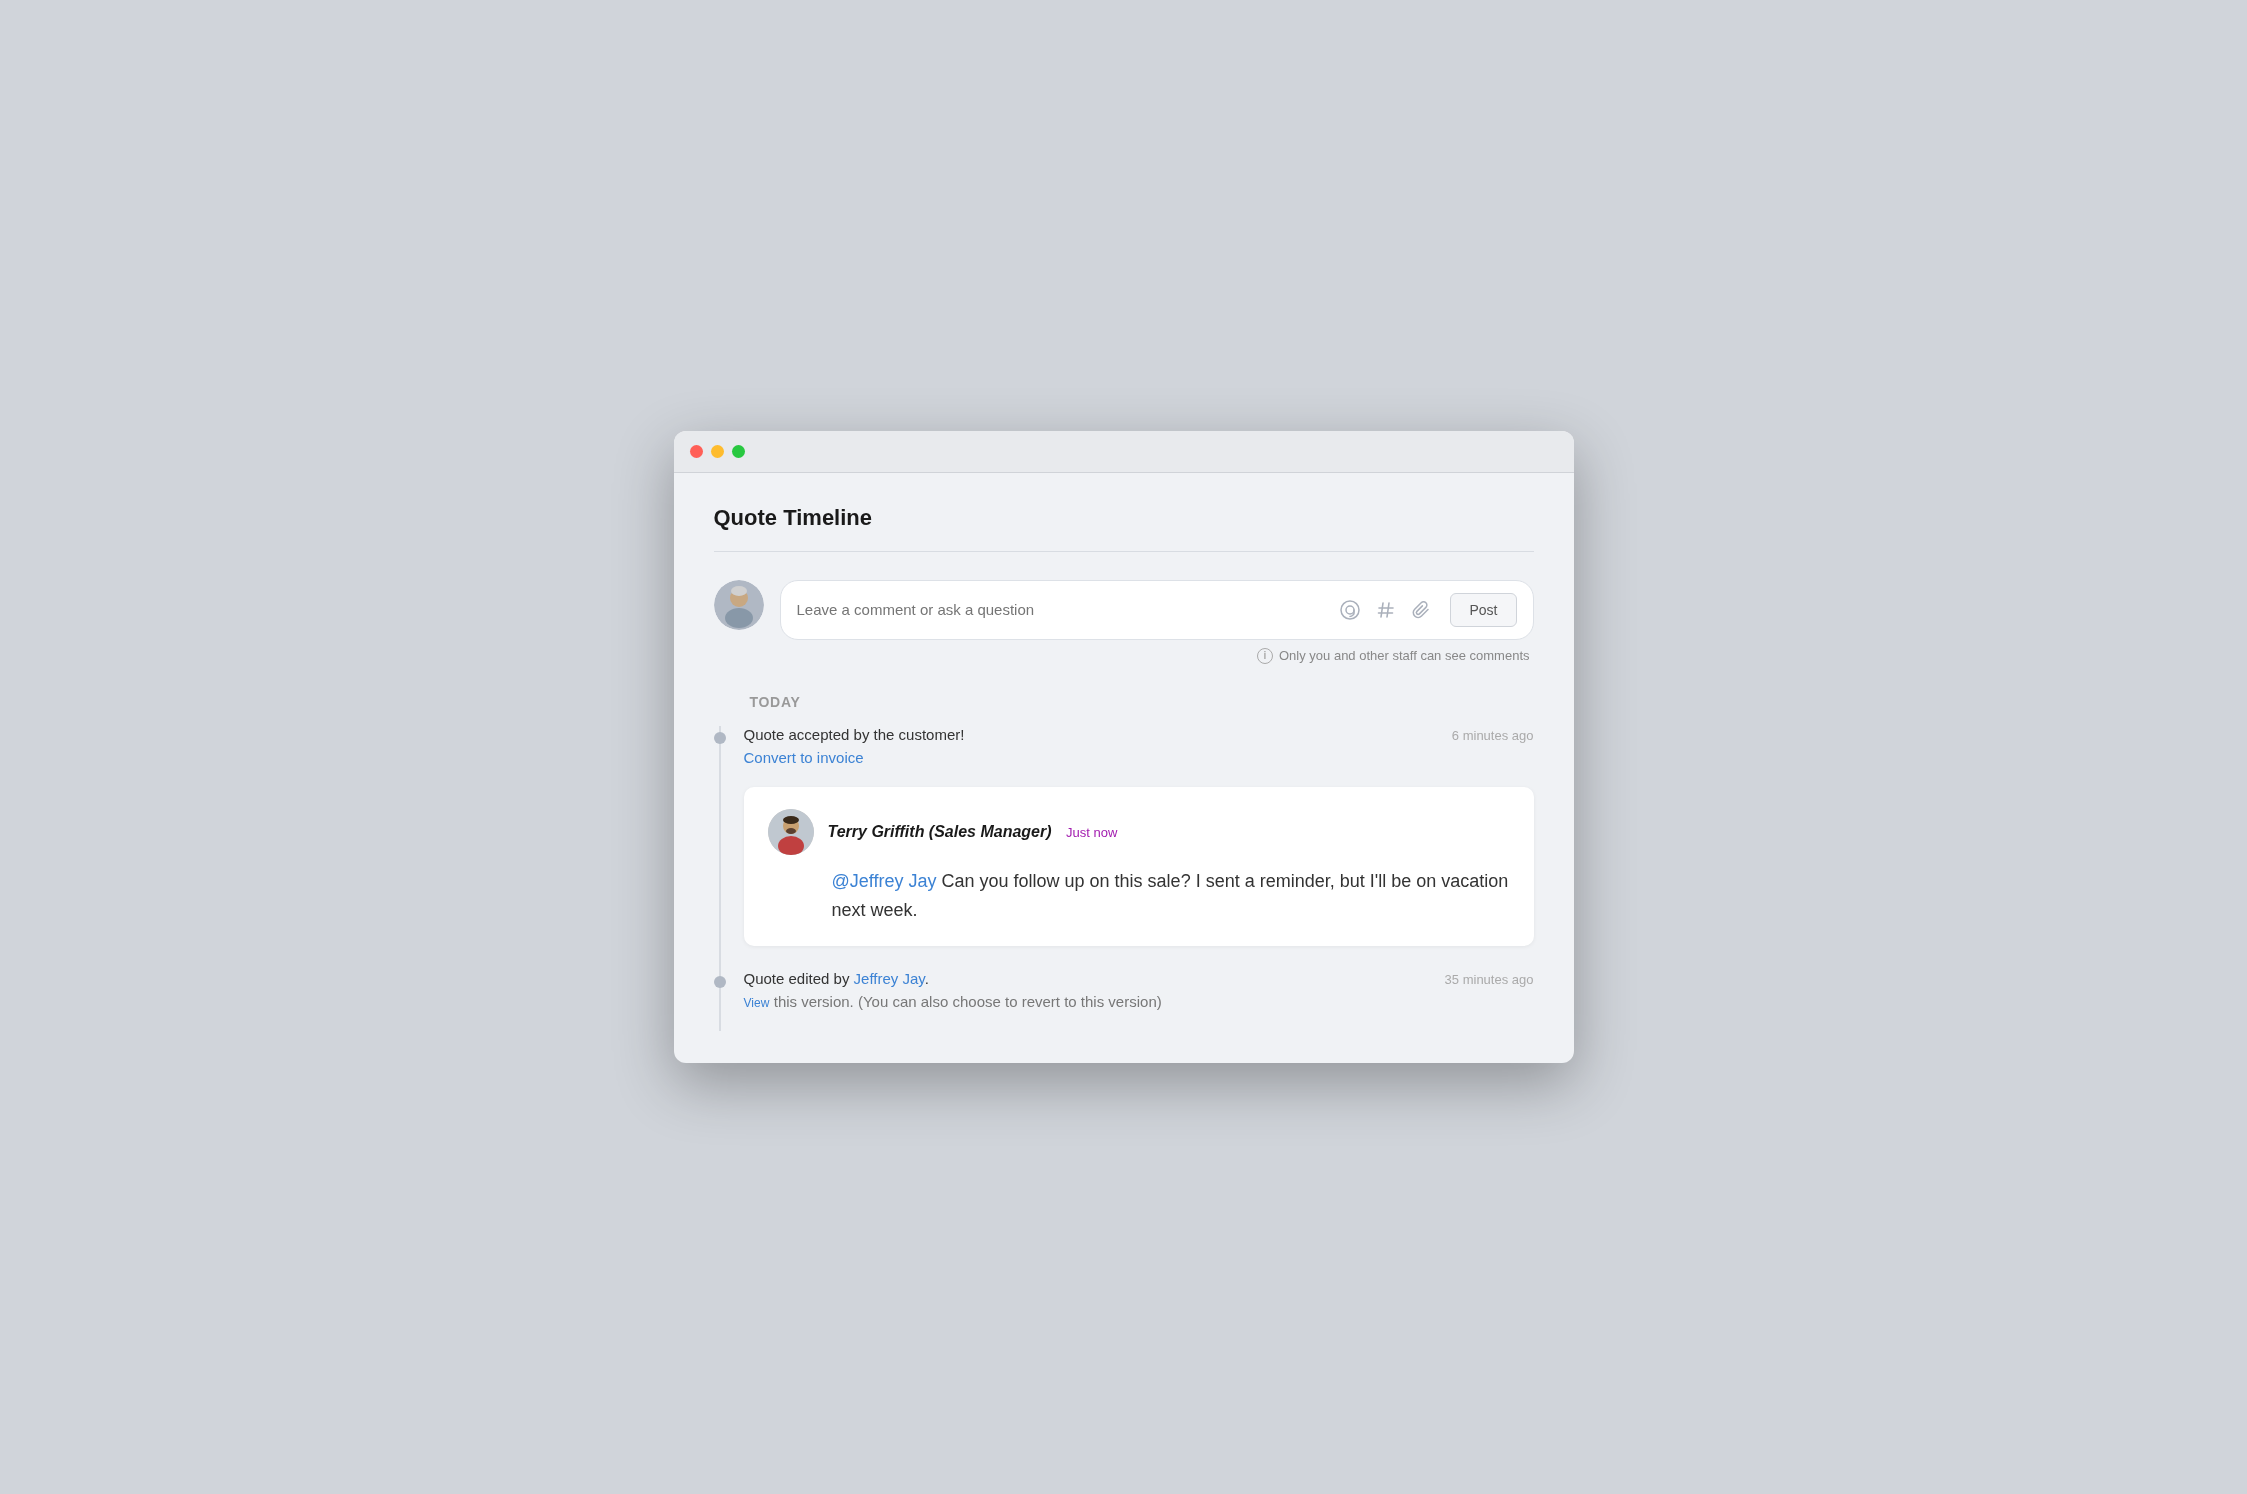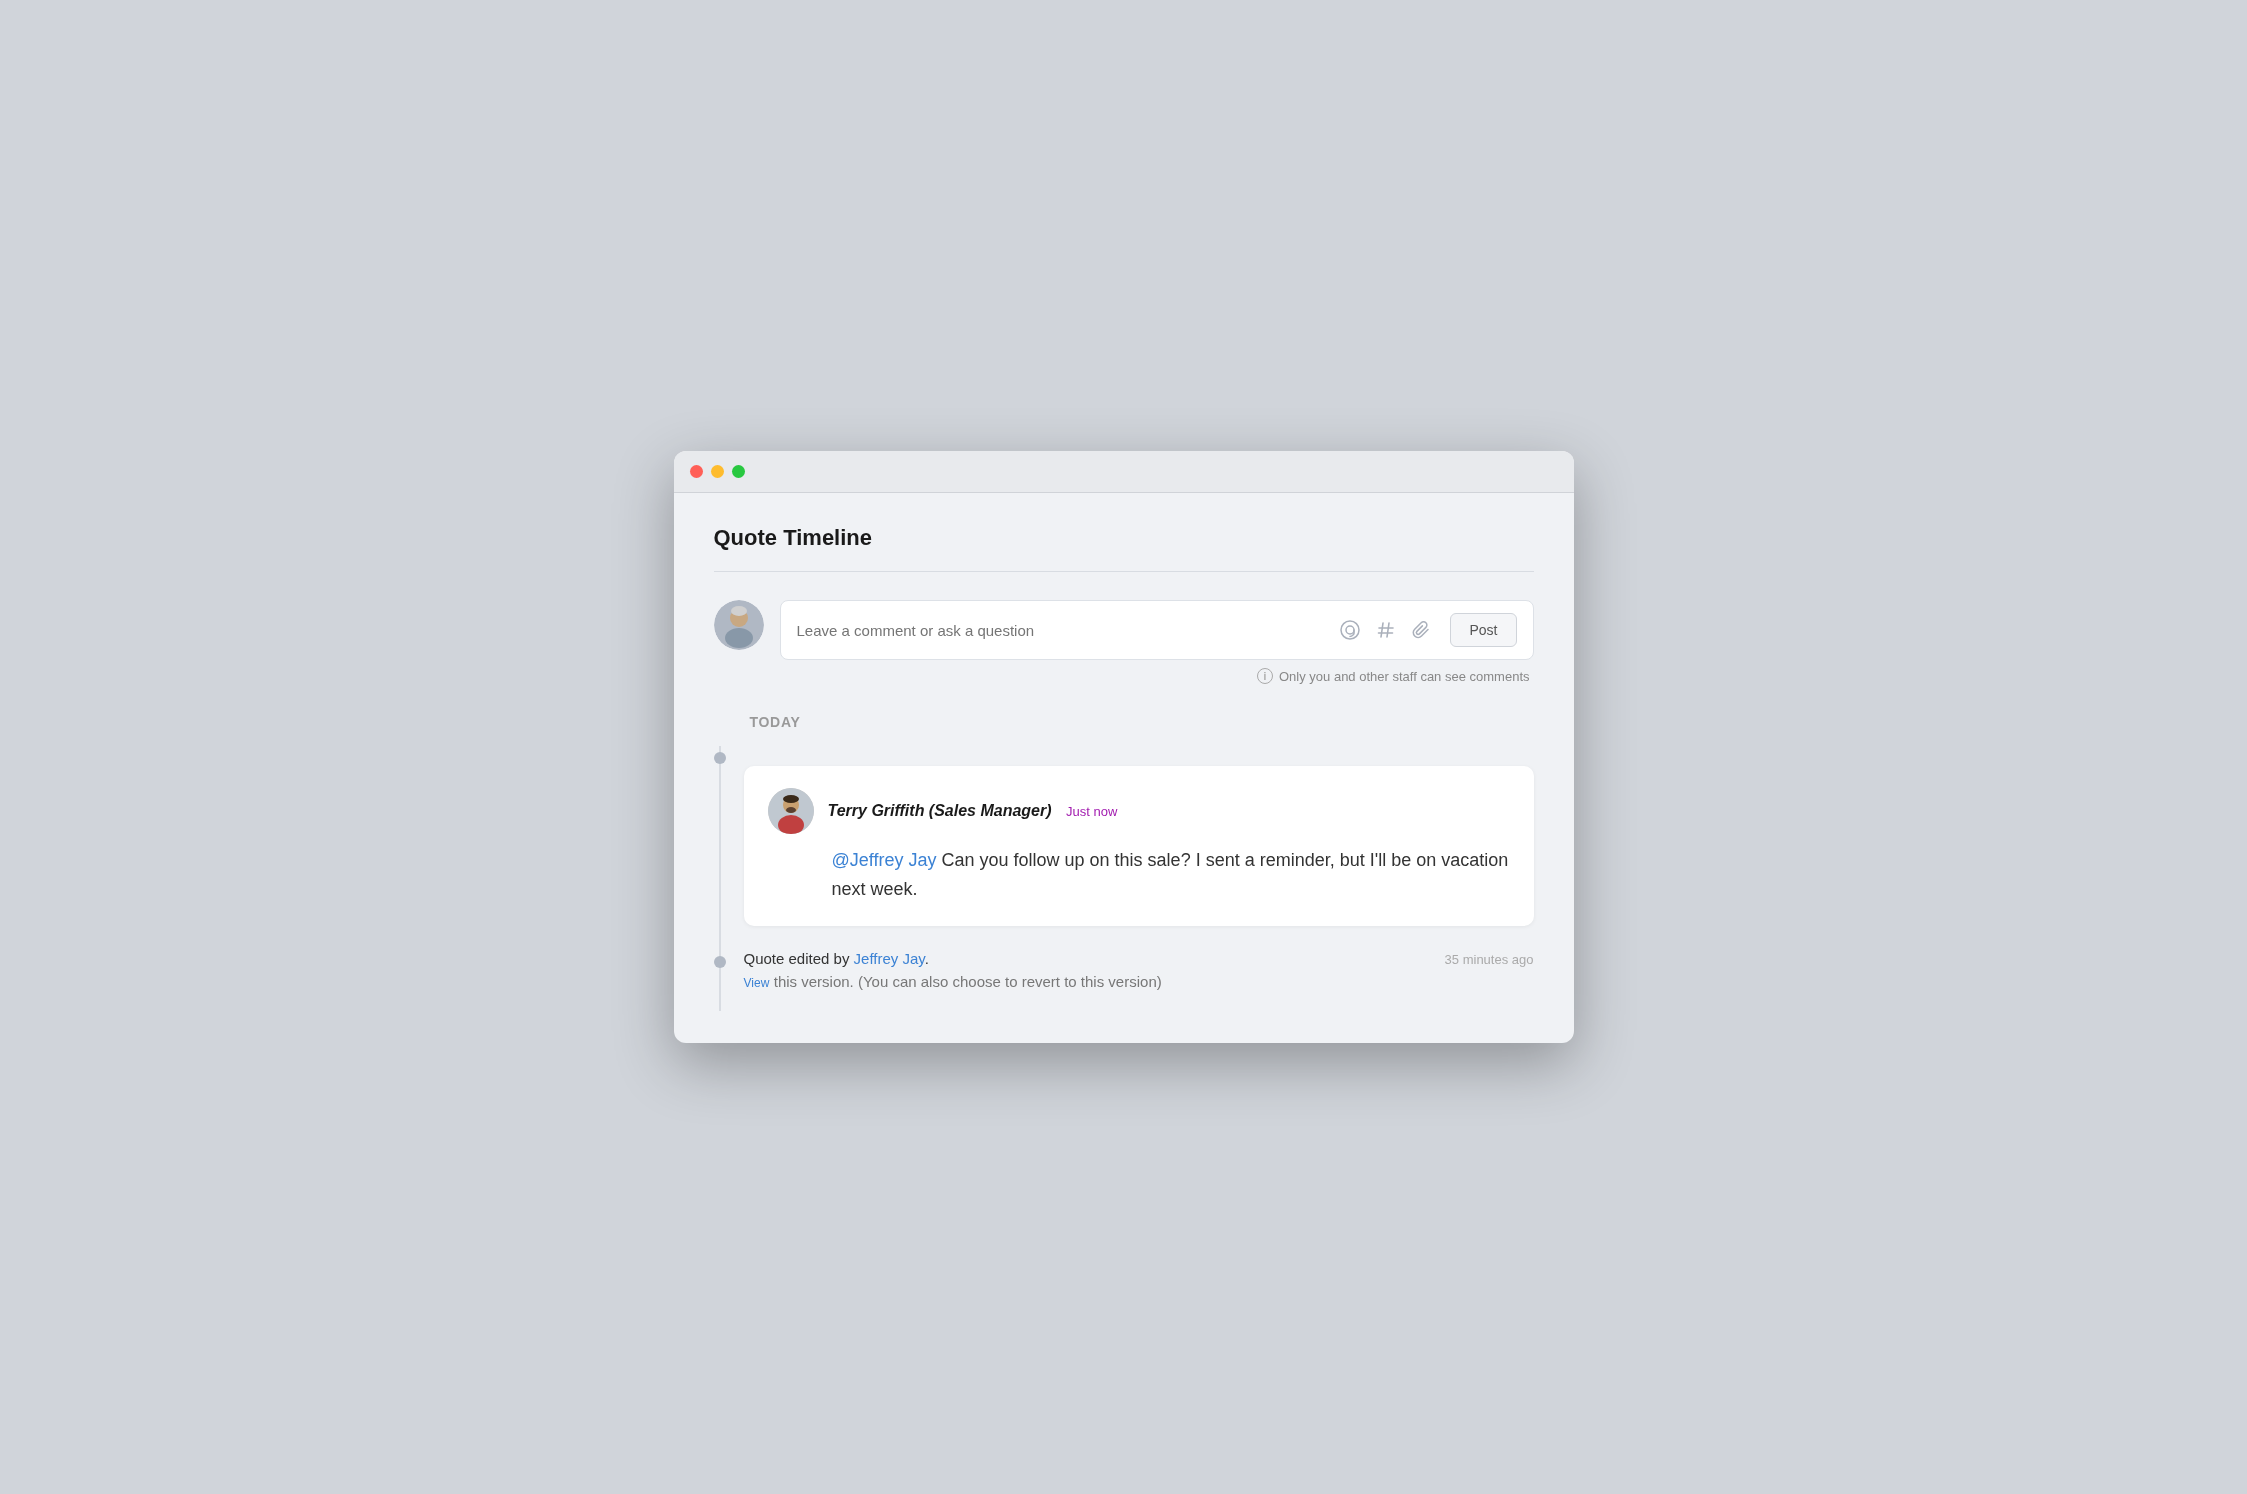--- a/index.html
+++ b/index.html
@@ -72,21 +72,21 @@
       height: 50px;
       border-radius: 50%;
       overflow: hidden;
       flex-shrink: 0;
     }
 
     .comment-input-wrapper {
       flex: 1;
       background: #fff;
       border: 1px solid #dde1e7;
-      border-radius: 8px;
+      border-radius: 18px;
       display: flex;
       align-items: center;
       padding: 12px 16px;
       gap: 12px;
     }
 
     .comment-input {
       flex: 1;
       border: none;
       outline: none;
@@ -328,20 +328,29 @@
     <div class="timeline-section">
 
       <div class="timeline-label">TODAY</div>
 
       <div style="position: relative; padding-left: 0;">
 
         <div style="position: absolute; left: 5px; top: 0; bottom: 0; width: 2px; background: #d8dce2;"></div>
 
         <div class="timeline-event" style="margin-bottom: 0; padding-left: 30px; position: relative; padding-bottom: 20px;">
           <div style="position: absolute; left: 0; top: 6px; width: 12px; height: 12px; border-radius: 50%; background: #b0b8c4; z-index:1;"></div>
+          <div style="flex: 1;">
+            <div style="display: flex; justify-content: space-between; align-items: flex-start;">
+              <div>
+                <div class="timeline-event-text">Quote accepted by the customer!</div>
+                <a class="convert-link">Convert to invoice</a>
+              </div>
+              <div style="font-size: 13px; color: #aaa; white-space: nowrap; margin-left: 20px; margin-top: 2px;">6 minutes ago</div>
+            </div>
+          </div>
         </div>
 
         <div style="padding-left: 30px; margin-bottom: 20px; position: relative;">
           <div class="comment-card" style="margin-left: 0;">
             <div class="comment-header">
 
               <div class="commenter-avatar">
                 <svg width="46" height="46" viewBox="0 0 46 46" xmlns="http://www.w3.org/2000/svg">
                   <circle cx="23" cy="23" r="23" fill="#c0c8d0"></circle>
 

